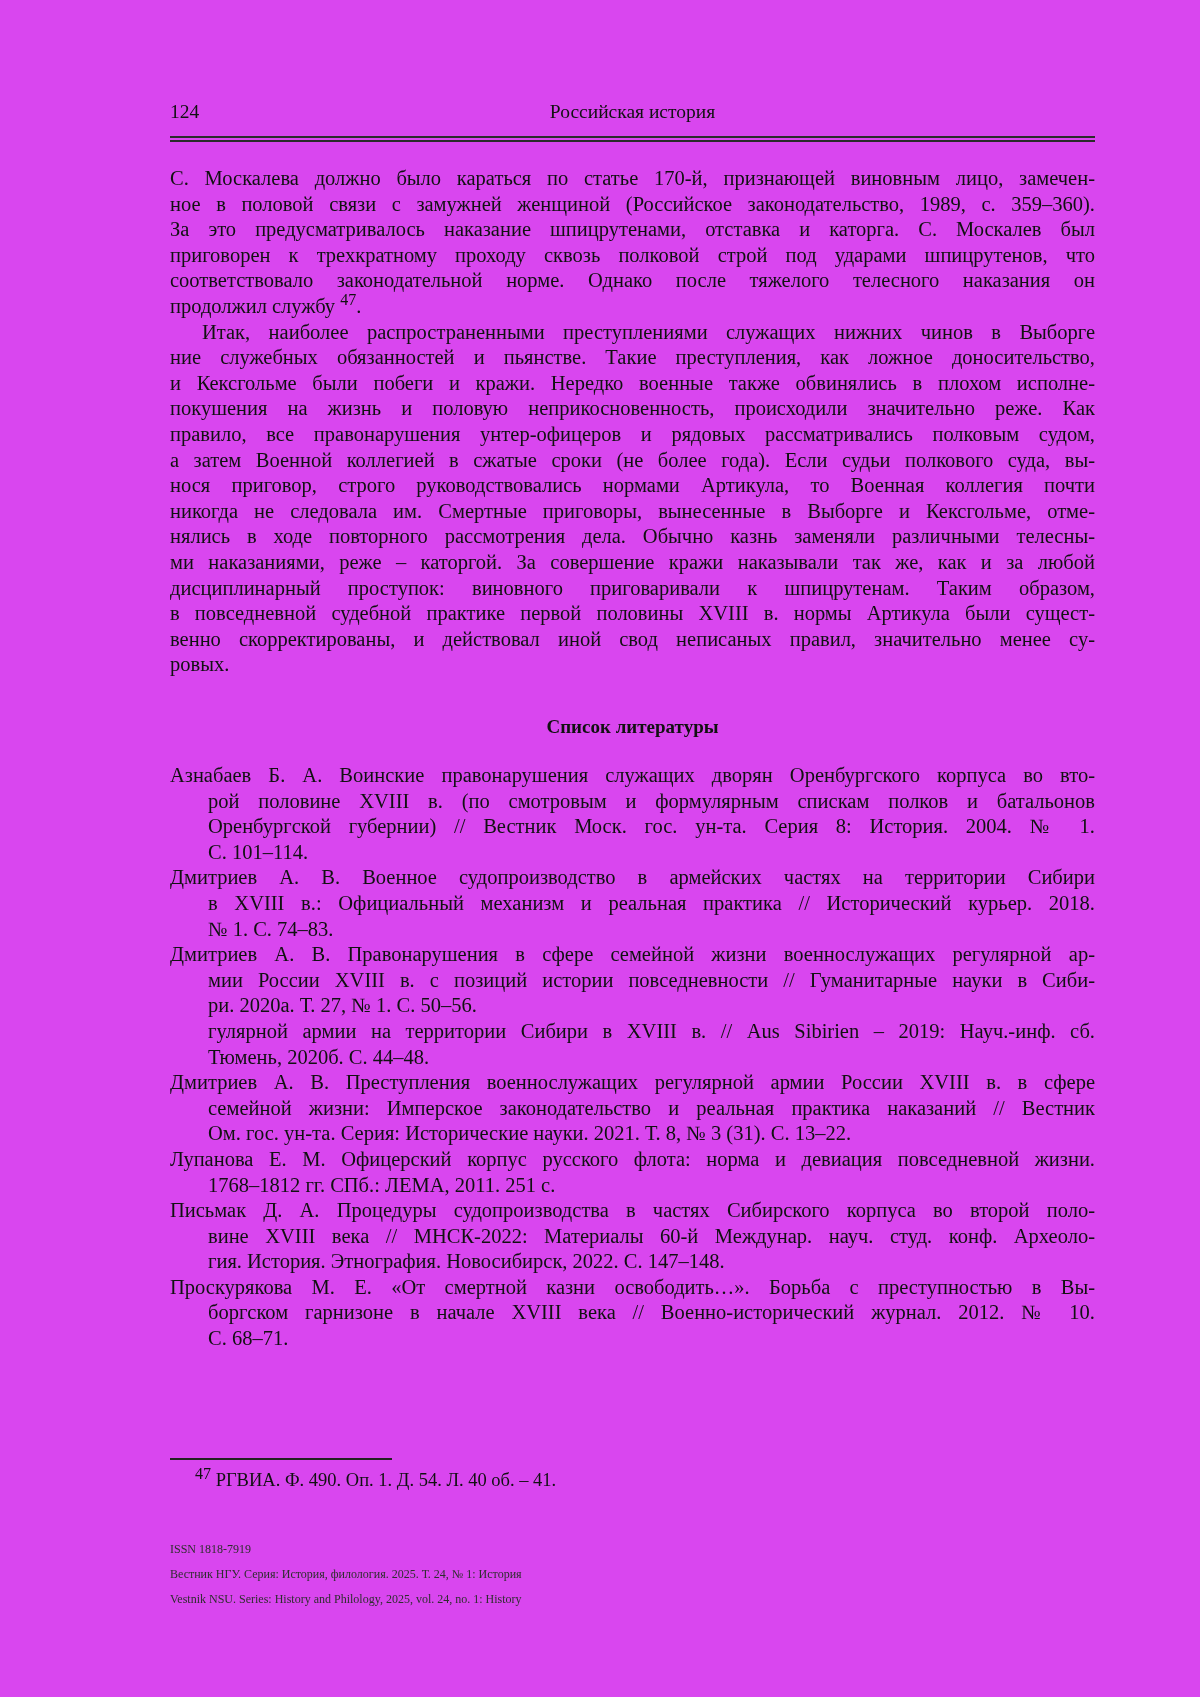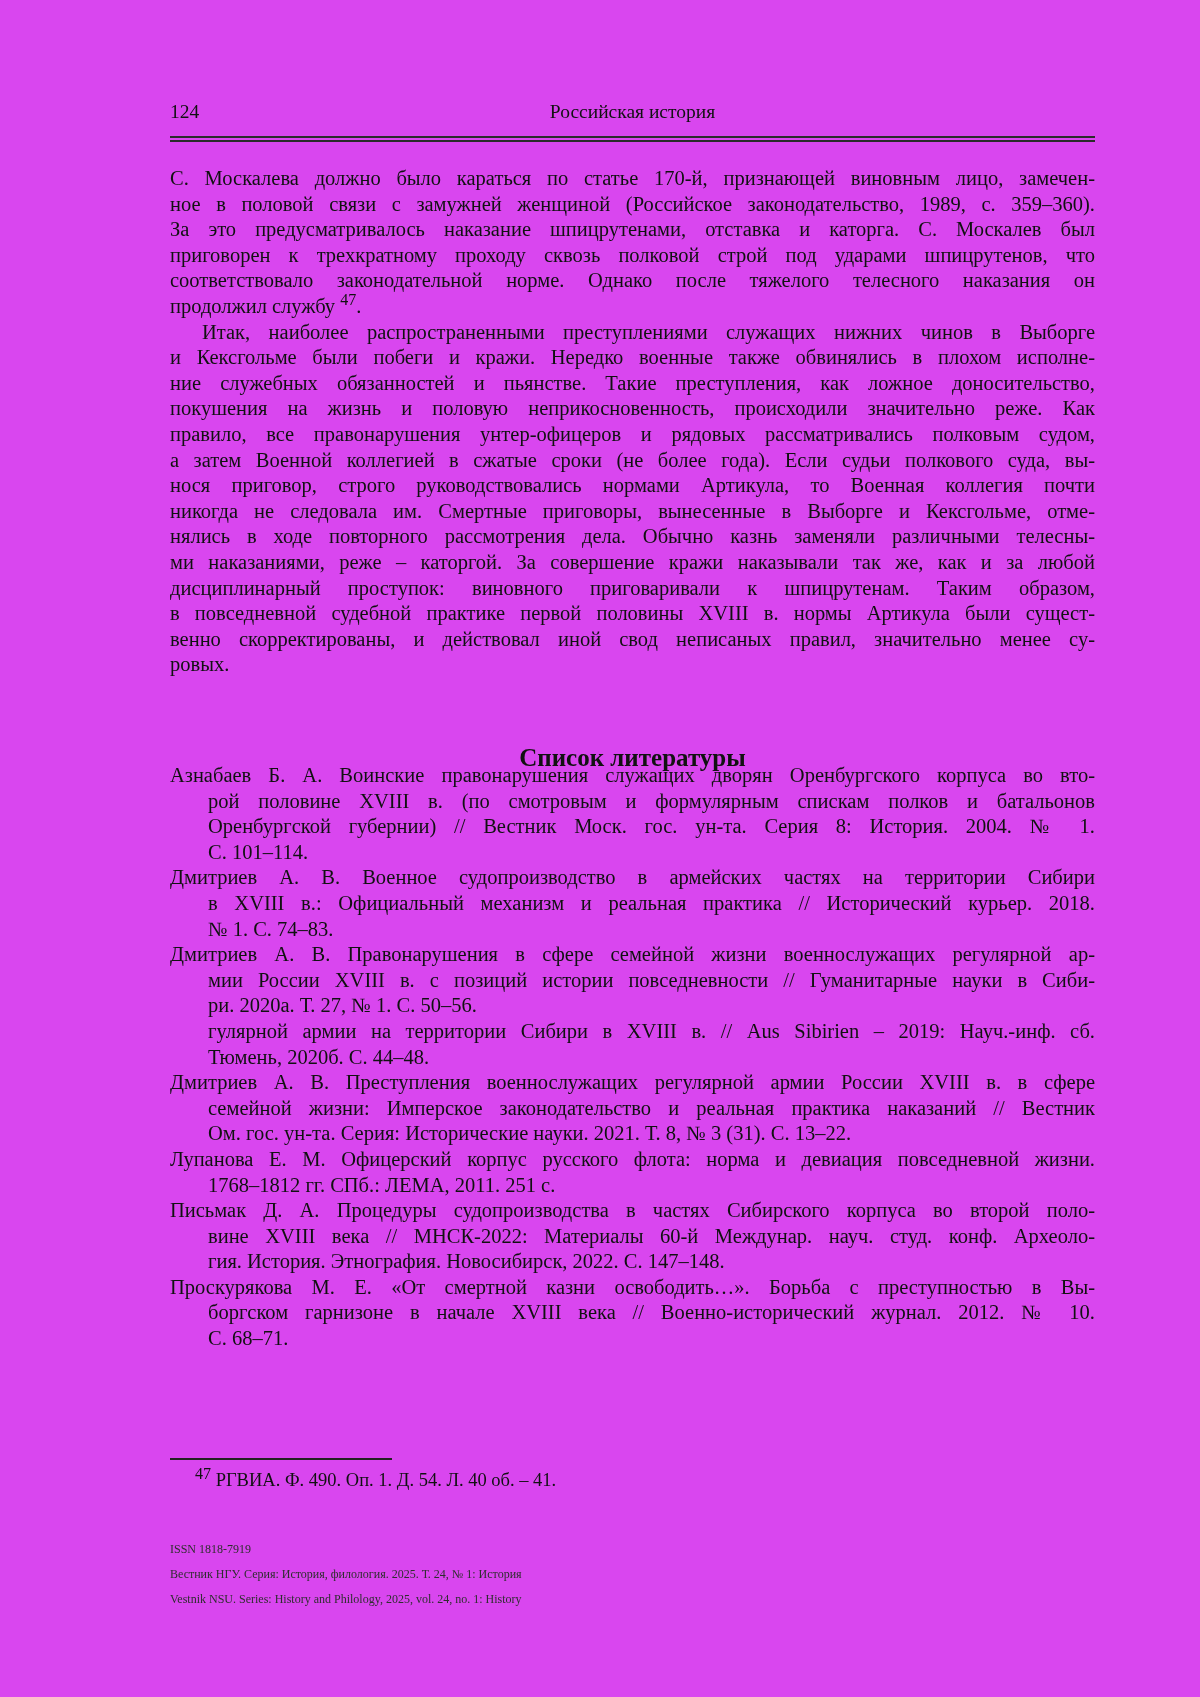--- a/index.html
+++ b/index.html
@@ -22,21 +22,21 @@
                  border-top:2px solid #2b2b2b; border-bottom:2px solid #2b2b2b; }
 
   
   .bodytext    { top:166px; font-size:20.5px; line-height:25.6px; }
   .jline       { text-align:justify; text-align-last:justify; }
   .jlast       { text-align-last:left; }
   .pindent     { padding-left:32px; }
   sup          { font-size:16px; line-height:0; }
 
   
-  .ref-heading { top:744px; text-align:center; font-weight:bold; font-size:25px; }
+  .ref-heading { top:716px; text-align:center; font-weight:bold; font-size:19px; }
   .refs        { top:763px; font-size:20.5px; line-height:25.6px; }
   .refs b      { font-weight:normal; }
   .hang        { padding-left:38px; }
 
   
   .fn-rule     { top:1458px; width:222px; border-top:2px solid #222; }
   .footnote    { top:1468px; font-size:18.5px; line-height:24px; }
   .fnline      { padding-left:25px; }
 
   
@@ -57,22 +57,22 @@
       <div>
         <div class="jline">С. Москалева должно было караться по статье 170-й, признающей виновным лицо, замечен-</div>
         <div class="jline">ное в половой связи с замужней женщиной (Российское законодательство, 1989, с. 359–360).</div>
         <div class="jline">За это предусматривалось наказание шпицрутенами, отставка и каторга. С. Москалев был</div>
         <div class="jline">приговорен к трехкратному проходу сквозь полковой строй под ударами шпицрутенов, что</div>
         <div class="jline">соответствовало законодательной норме. Однако после тяжелого телесного наказания он</div>
         <div class="jline jlast">продолжил службу <sup>47</sup>.</div>
       </div>
       <div>
         <div class="jline pindent">Итак, наиболее распространенными преступлениями служащих нижних чинов в Выборге</div>
+        <div class="jline">ние служебных обязанностей и пьянстве. Такие преступления, как ложное доносительство,</div>
         <div class="jline">и Кексгольме были побеги и кражи. Нередко военные также обвинялись в плохом исполне-</div>
-        <div class="jline">ние служебных обязанностей и пьянстве. Такие преступления, как ложное доносительство,</div>
         <div class="jline">покушения на жизнь и половую неприкосновенность, происходили значительно реже. Как</div>
         <div class="jline">правило, все правонарушения унтер-офицеров и рядовых рассматривались полковым судом,</div>
         <div class="jline">а затем Военной коллегией в сжатые сроки (не более года). Если судьи полкового суда, вы-</div>
         <div class="jline">нося приговор, строго руководствовались нормами Артикула, то Военная коллегия почти</div>
         <div class="jline">никогда не следовала им. Смертные приговоры, вынесенные в Выборге и Кексгольме, отме-</div>
         <div class="jline">нялись в ходе повторного рассмотрения дела. Обычно казнь заменяли различными телесны-</div>
         <div class="jline">ми наказаниями, реже – каторгой. За совершение кражи наказывали так же, как и за любой</div>
         <div class="jline">дисциплинарный проступок: виновного приговаривали к шпицрутенам. Таким образом,</div>
         <div class="jline">в повседневной судебной практике первой половины XVIII в. нормы Артикула были сущест-</div>
         <div class="jline">венно скорректированы, и действовал иной свод неписаных правил, значительно менее су-</div>

